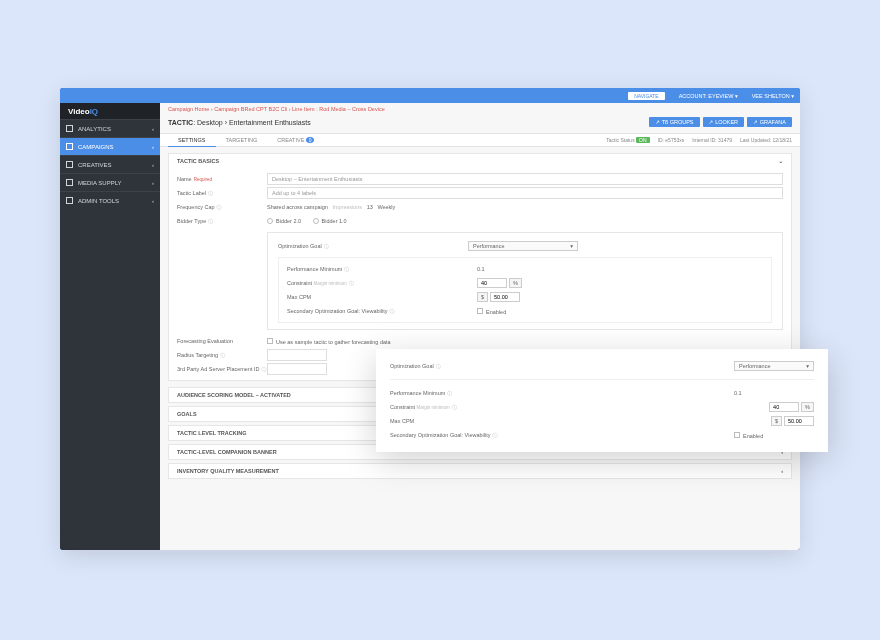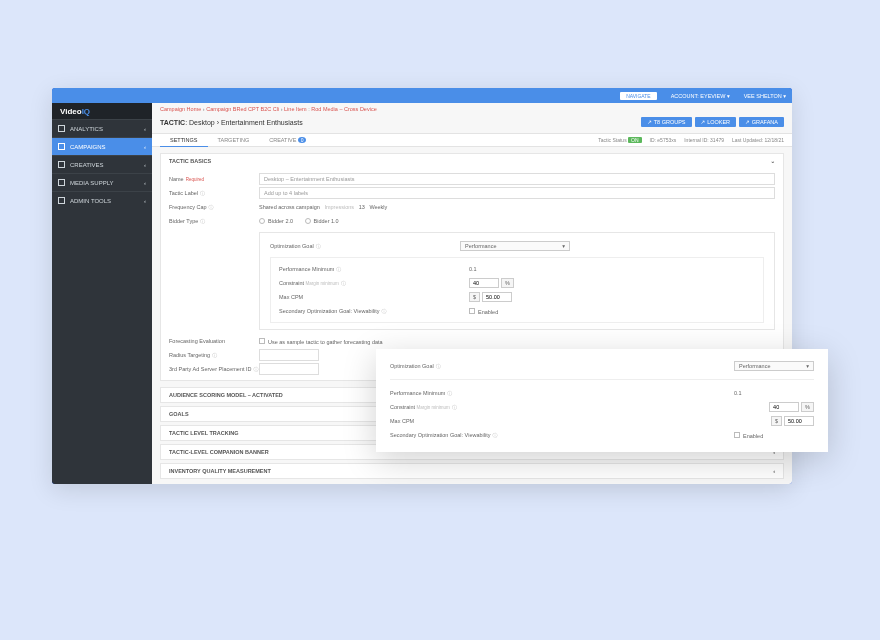--- a/index.html
+++ b/index.html
@@ -1,17 +1,17 @@
 <!DOCTYPE html>
 <html><head>
 <meta charset="utf-8">
 <style>
 * { margin: 0; padding: 0; box-sizing: border-box; }
 body { font-family: Arial, Helvetica, sans-serif; background: #dce6fa; width: 880px; height: 640px; overflow: hidden; position: relative; }
-.app-window { position: absolute; left: 52px; top: 88px; width: 740px; height: 396px; background: #1d4ed8; box-shadow: 0 6px 24px rgba(0,0,0,0.12); border-radius: 3px; overflow: hidden; }
+.app-window { position: absolute; left: 60px; top: 88px; width: 740px; height: 462px; background: #1d4ed8; box-shadow: 0 6px 24px rgba(0,0,0,0.12); border-radius: 3px; overflow: hidden; }
 .top-bar { height: 15px; background: #4a8ee8; display: flex; align-items: center; justify-content: flex-end; color: #fff; font-size: 5.5px; padding: 0 6px; }
 .top-bar .nav-btn { background: #fff; color: #4a8ee8; padding: 1px 6px; margin-right: 14px; font-size: 5px; border-radius: 1px; }
 .top-bar .acct { margin-right: 14px; }
 .main-wrap { display: flex; height: calc(100% - 15px); }
 .sidebar { width: 100px; background: #2f343a; color: #cfd6db; font-size: 6px; }
 .logo { background: #1f2328; height: 16px; display: flex; align-items: center; padding-left: 8px; font-size: 8px; font-weight: bold; color: #fff; }
 .logo .iq { color: #4a8ee8; }
 .side-item { display: flex; align-items: center; justify-content: space-between; padding: 5px 6px; border-top: 1px solid #3c4248; cursor: pointer; }
 .side-item.active { background: #4a8ee8; color: #fff; }
 .side-item .ic { width: 7px; height: 7px; border: 1px solid currentColor; margin-right: 5px; display: inline-block; }

